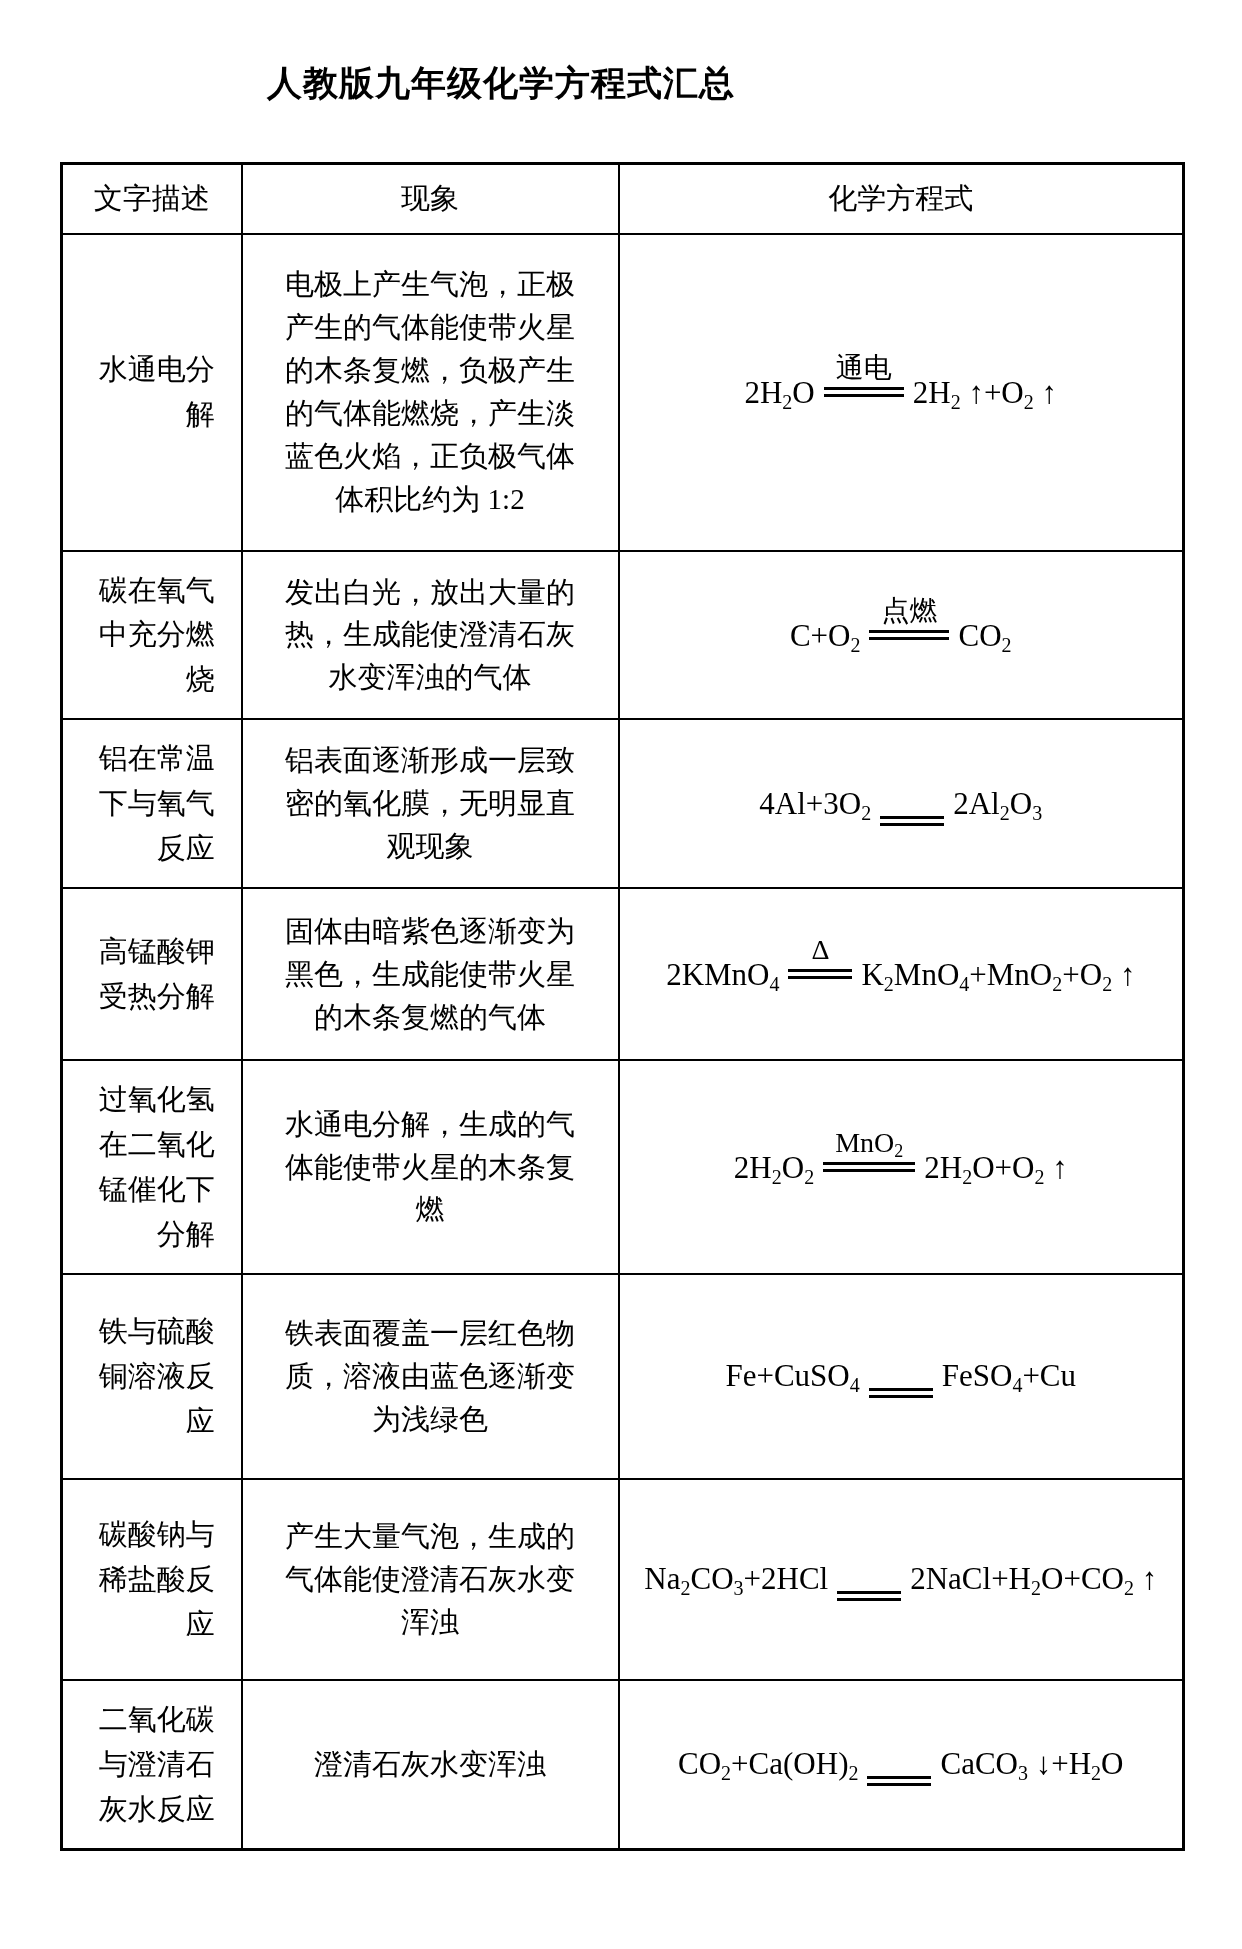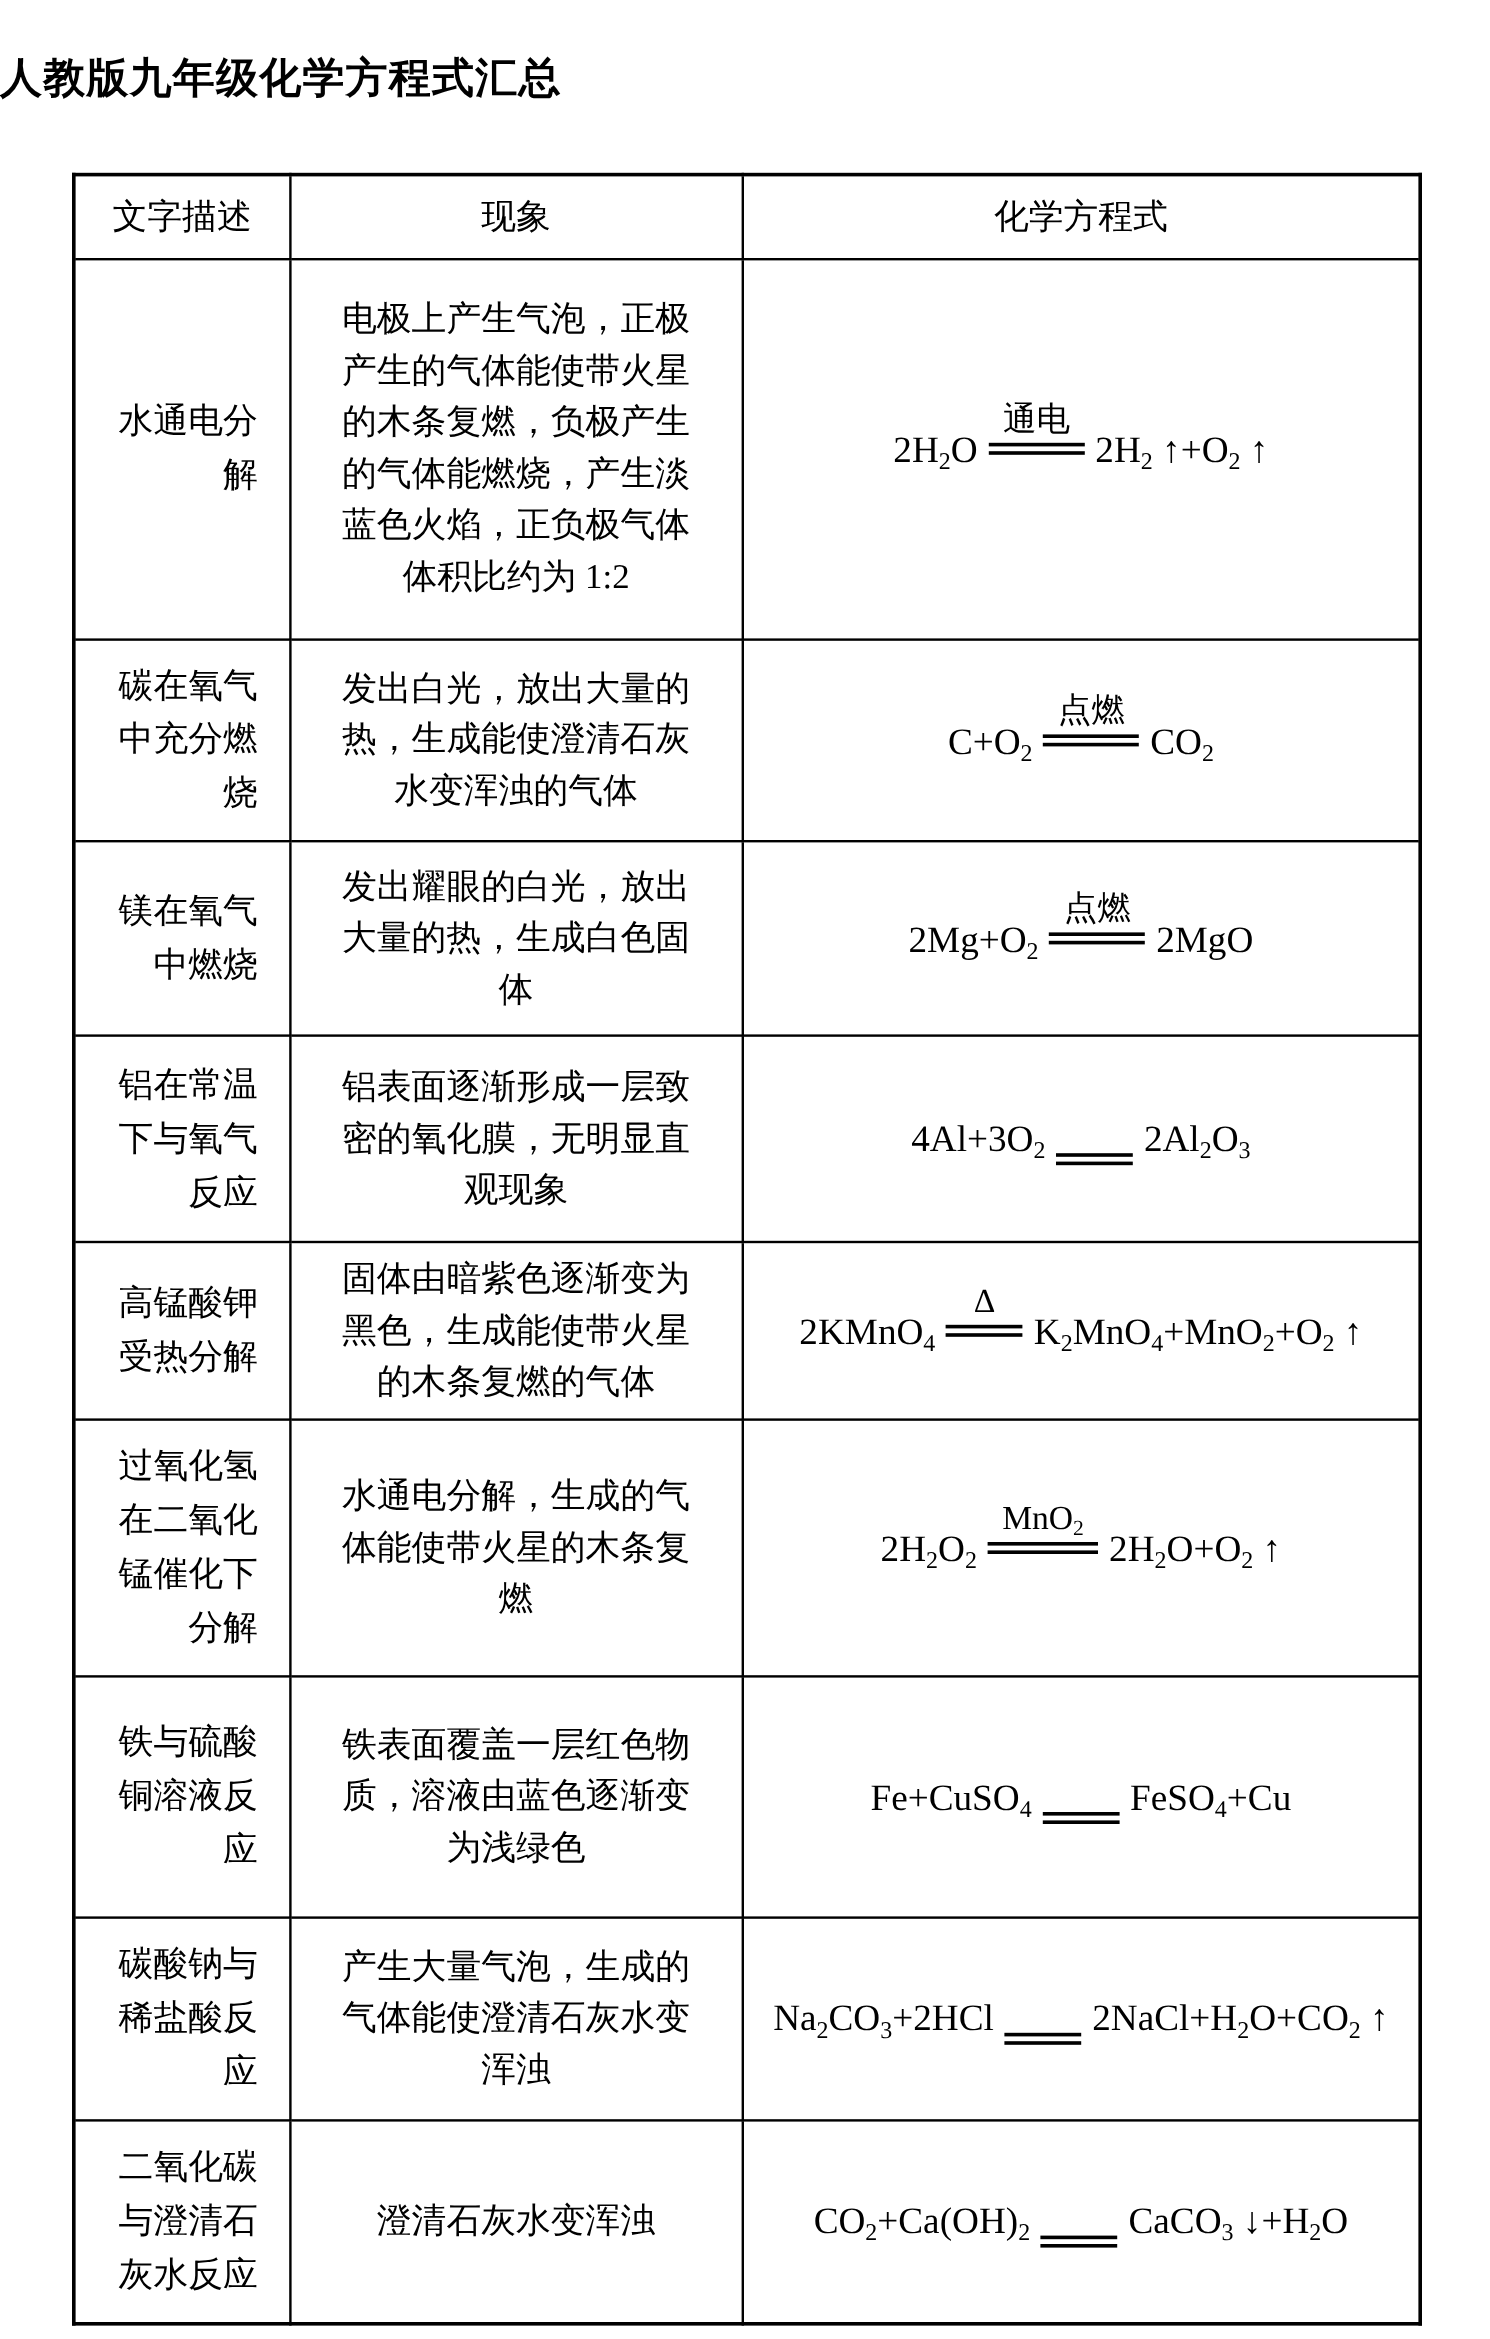--- a/index.html
+++ b/index.html
@@ -4,22 +4,22 @@
 <style>
   html, body { margin: 0; padding: 0; }
   body {
     width: 1242px;
     height: 1949px;
     background: #ffffff;
     color: #000000;
     font-family: "Liberation Serif", "DejaVu Serif", serif;
   }
   .title {
-    margin: 42px 240px 0 0;
-    text-align: left;
+    margin: 60px 240px 0 0;
+    text-align: center;
     font-size: 35px;
     font-weight: 700;
     letter-spacing: 1px;
   }
   .tablewrap { margin: 55px 0 0 60px; }
   table.chem {
     border-collapse: collapse;
     table-layout: fixed;
     width: 1122px;
     border: 3px solid #000;
@@ -137,36 +137,20 @@
               <span>C+O<sub>2</sub></span>
               <span class="eqq has-cond">
                 <span class="cond">点燃</span>
                 <span class="dline"></span>
               </span>
               <span>CO<sub>2</sub></span>
             </span></td>
         </tr>
         <tr>
           <td>
-            <div class="desc-inner">镁在氧气中燃烧</div>
-          </td>
-          <td>
-            <div class="phen-inner">发出耀眼的白光，放出大量的热，生成白色固体</div>
-          </td>
-          <td><span class="eq">
-              <span>2Mg+O<sub>2</sub></span>
-              <span class="eqq has-cond">
-                <span class="cond">点燃</span>
-                <span class="dline"></span>
-              </span>
-              <span>2MgO</span>
-            </span></td>
-        </tr>
-        <tr>
-          <td>
             <div class="desc-inner">铝在常温下与氧气反应</div>
           </td>
           <td>
             <div class="phen-inner">铝表面逐渐形成一层致密的氧化膜，无明显直观现象</div>
           </td>
           <td><span class="eq">
               <span>4Al+3O<sub>2</sub></span>
               <span class="eqq">
                 <span class="dline"></span>
               </span>

